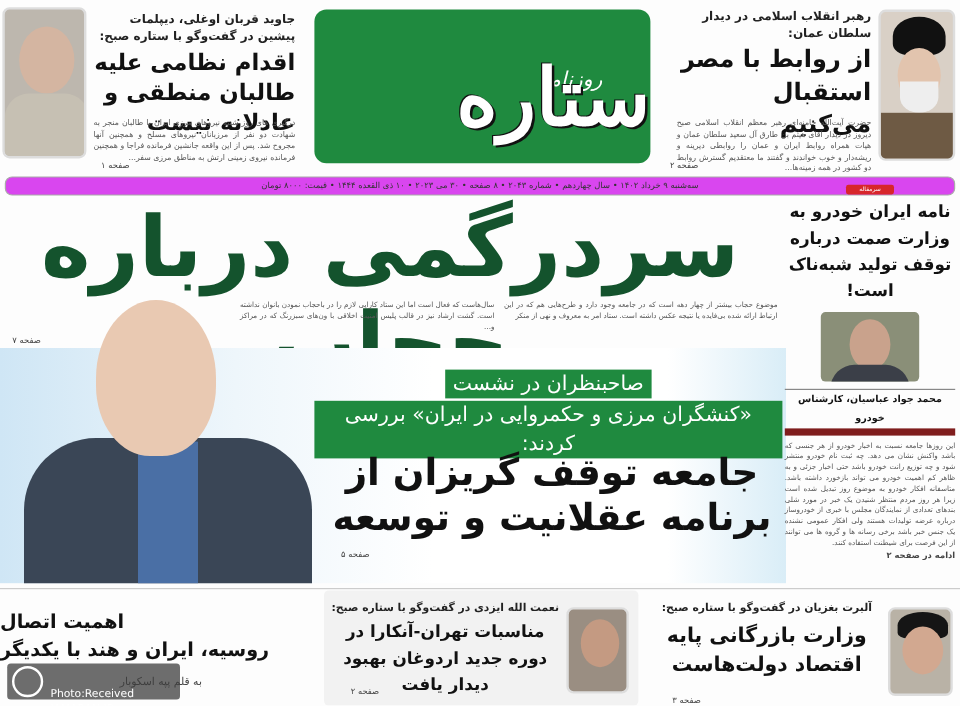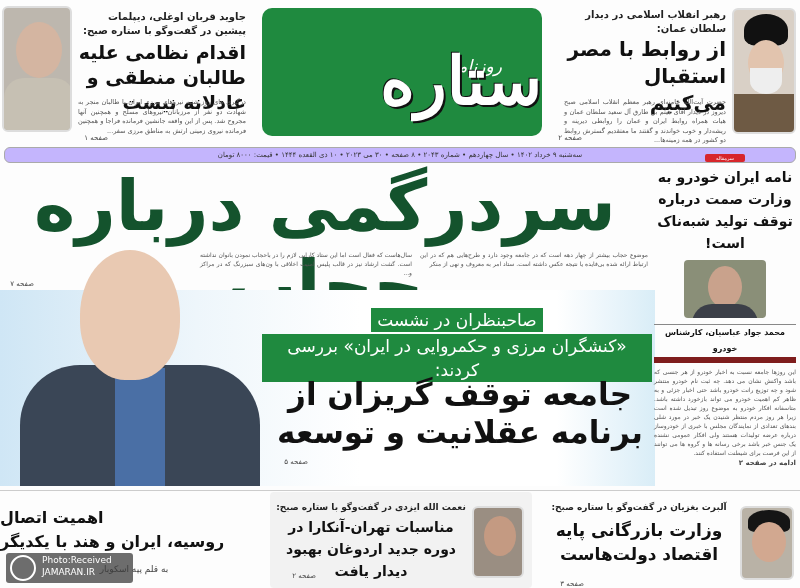--- a/index.html
+++ b/index.html
@@ -17,21 +17,21 @@
   .headline-sm { font-size: 19px; font-weight: bold; line-height: 25px; color: #111; }
   .body-text { font-size: 6.5px; line-height: 9.5px; color: #555; text-align: justify; }
   .page-ref { font-size: 7px; color: #444; }
 
   
   .masthead { left: 262px; top: 8px; width: 280px; height: 128px; background: #1f8a3f; border-radius: 10px; overflow: hidden; }
   .mast-word { position: absolute; color: #fff; font-family: "DejaVu Serif", serif; font-weight: bold; text-shadow: 2px 2px 0 #111, -1px -1px 0 #111; }
   .mast-small { position:absolute; right: 40px; top: 48px; color: #fff; font-size: 17px; font-family: "DejaVu Serif", serif; font-style: italic; }
 
   
-  .datebar { left: 4px; top: 147px; width: 792px; height: 16px; border: 1px solid #aaa; border-radius: 6px; font-size: 7px; text-align: center; line-height: 14px; color: #333; background: #c4b5fd; }
+  .datebar { left: 4px; top: 147px; width: 792px; height: 16px; border: 1px solid #aaa; border-radius: 6px; font-size: 7px; text-align: center; line-height: 14px; color: #333; background: #d946ef; }
 
   
   .main-headline { left: 0; top: 166px; width: 650px; height: 80px; font-size: 70px; font-weight: 900; line-height: 80px; text-align: center; letter-spacing: -1px; color: #14532d; font-family: "DejaVu Sans", sans-serif; }
 
   .lead-col { font-size: 6px; line-height: 9px; color: #555; text-align: justify; }
 
   
   .feature-bg { left: 0; top: 290px; width: 655px; height: 196px; background: linear-gradient(90deg, #cfe6f5 0%, #eef6fb 30%, #ffffff 55%, #ffffff 85%, #d9edf7 100%); }
   .person { left: 20px; top: 250px; width: 240px; height: 236px; }
   .head { position:absolute; left: 60px; top: 0; width: 100px; height: 130px; background: #e9c9b2; border-radius: 50% 50% 45% 45%; }
@@ -43,21 +43,21 @@
 
   
   .right-col { left: 650px; top: 150px; width: 150px; height: 340px; }
   .red-tag { display:block; margin: 4px auto 0; width: 40px; height: 8px; background: #d7262b; color: #fff; font-size: 5px; text-align: center; line-height: 8px; border-radius: 2px; }
   .right-head { font-size: 14px; font-weight: bold; line-height: 22px; text-align: center; margin-top: 4px; }
   .byline { font-size: 8px; font-weight: bold; text-align: center; border-top: 1px solid #888; border-bottom: 6px solid #7f1d1d; line-height: 16px; margin: 6px 4px 0; }
 
   
   .bottom { top: 492px; height: 96px; }
   .bot-head { font-size: 16px; font-weight: bold; line-height: 24px; text-align: left; }
-  .watermark { left: 6px; top: 553px; width: 127px; height: 30px; background: rgba(60,60,60,0.75); border-radius: 3px; color: #fff; direction: ltr; font-size: 9px; line-height: 12px; padding: 1px 0 0 36px; }
+  .watermark { left: 6px; top: 553px; width: 144px; height: 30px; background: rgba(60,60,60,0.75); border-radius: 3px; color: #fff; direction: ltr; font-size: 9px; line-height: 12px; padding: 20px 0 0 36px; }
   .wm-logo { position:absolute; left: 4px; top: 2px; width: 26px; height: 26px; border-radius: 50%; border: 2px solid #fff; }
   .divider { background: #ccc; }
 </style>
 </head>
 <body>
 
 <div class="abs top-left">
   <div class="abs photo" style="left:2px;top:6px;width:70px;height:126px;">
     <div class="face" style="left:12px;top:14px;width:46px;height:56px;background:#d4b5a1;"></div>
     <div style="position:absolute;left:0;top:70px;width:70px;height:56px;background:#c6c0b3;border-radius:20px 20px 0 0;"></div>

